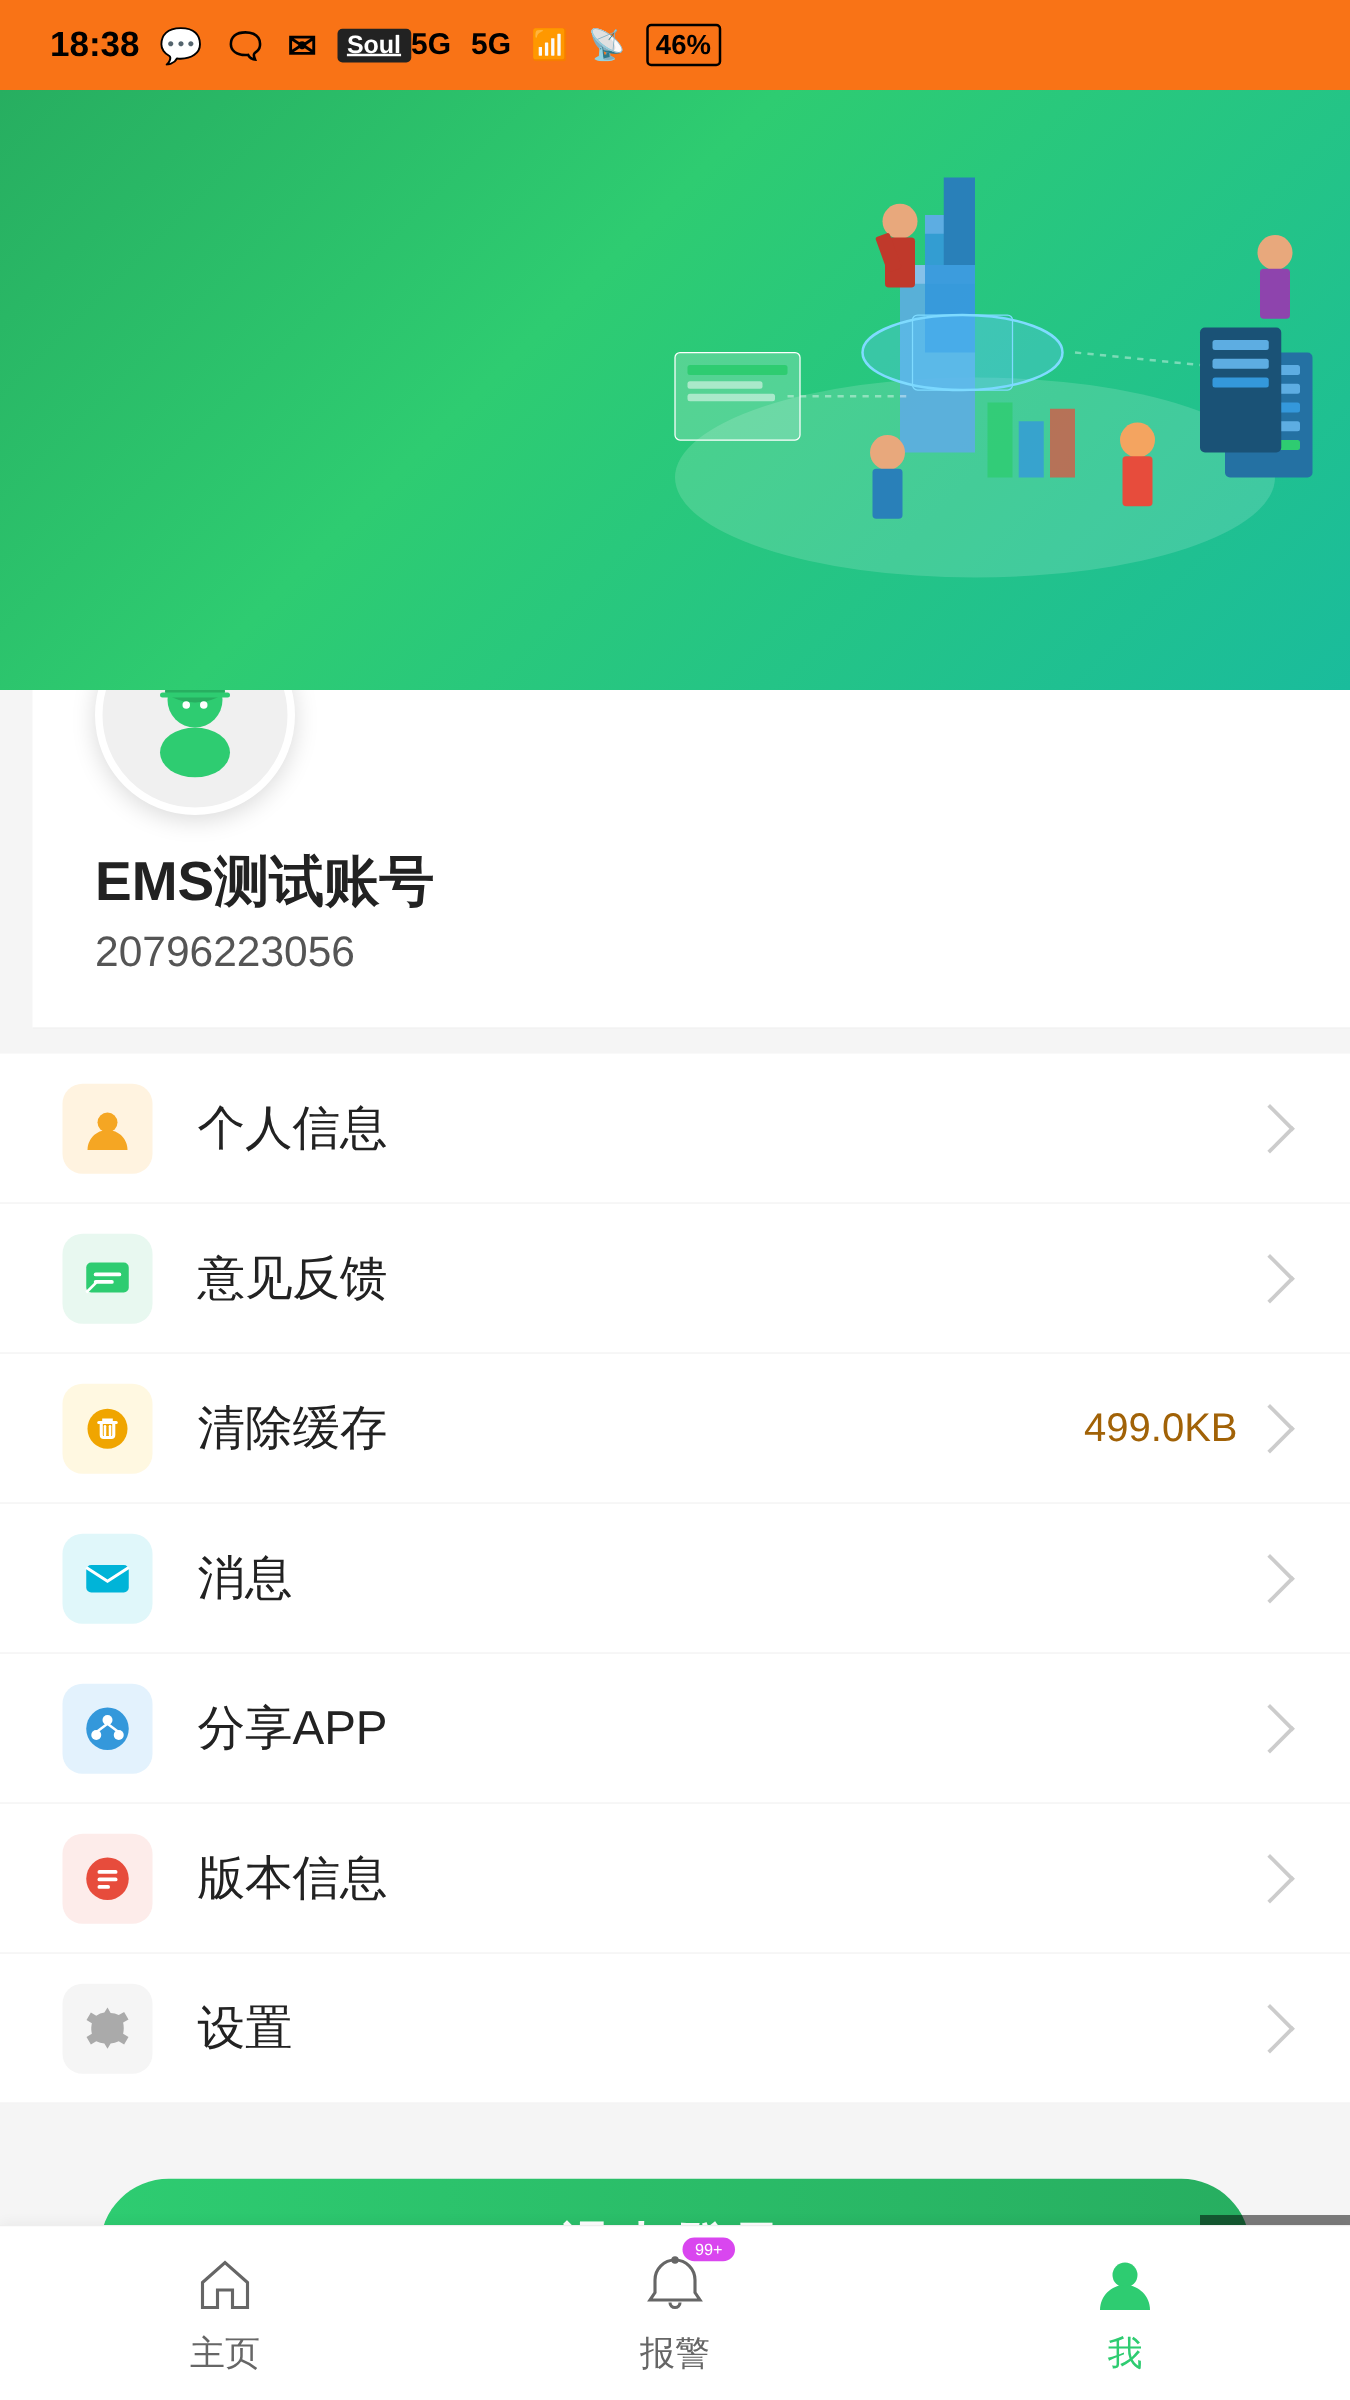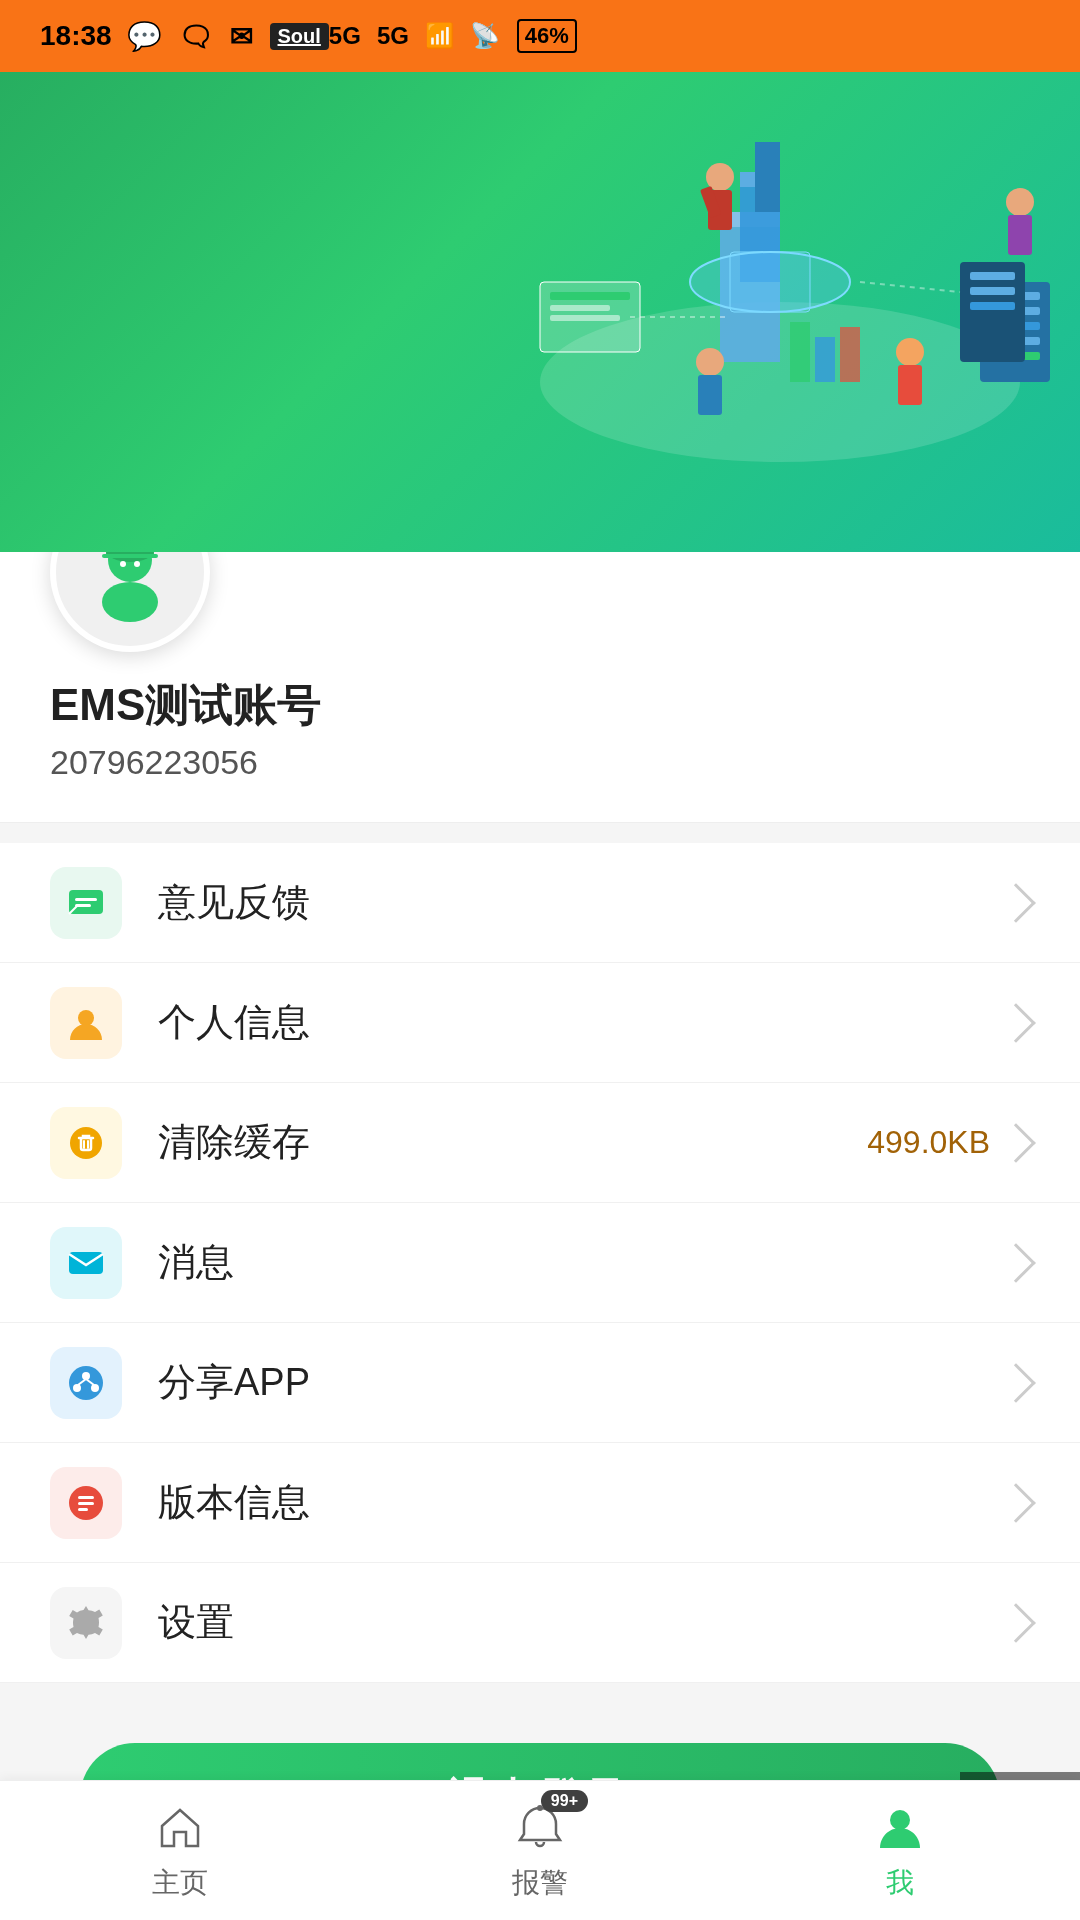--- a/index.html
+++ b/index.html
@@ -54,20 +54,21 @@
     }
 
     
     .profile-section {
       background: #fff;
       padding: 20px 50px 40px 50px;
       display: flex;
       flex-direction: column;
       gap: 8px;
       border-bottom: 1px solid #eee;
+      margin-left: 26px;
     }
 
     .avatar-wrapper {
       width: 160px;
       height: 160px;
       border-radius: 50%;
       background: #f0f0f0;
       border: 6px solid #fff;
       box-shadow: 0 4px 20px rgba(0,0,0,0.15);
       display: flex;
@@ -196,26 +197,26 @@
       font-size: 28px;
       color: #666;
     }
 
     .nav-label.active { color: #2ecc71; }
 
     .badge {
       position: absolute;
       top: -10px;
       right: -20px;
-      background: #404040;
+      background: #d946ef;
       color: #fff;
-      font-size: 16px;
+      font-size: 13px;
       padding: 2px 10px;
       border-radius: 20px;
-      font-weight: bold;
+      font-weight: normal;
       white-space: nowrap;
     }
 
     
     .nav-spacer { height: 160px; }
 
     
     .hero-svg {
       position: absolute;
       top: 10px;
@@ -328,40 +329,40 @@
       <ellipse cx="50" cy="80" rx="28" ry="20" fill="#2ecc71"></ellipse>
     </svg>
   </div>
   <div class="username">EMS测试账号</div>
   <div class="phone">20796223056</div>
 </div>
 
 <div class="menu-list">
 
   <div class="menu-item">
+    <div class="menu-icon" style="background:#fff3e0">
+      <svg viewBox="0 0 42 42" fill="none">
+        <circle cx="21" cy="16" r="8" fill="#f5a623"></circle>
+        <path d="M5 38c0-8.837 7.163-16 16-16s16 7.163 16 16" fill="#f5a623"></path>
+      </svg>
+    </div>
+    <span class="menu-label">个人信息</span>
+    <div class="chevron"></div>
+  </div>
+
+  <div class="menu-item">
     <div class="menu-icon" style="background:#e8f8f0">
       <svg viewBox="0 0 42 42" fill="none">
         <rect x="4" y="8" width="34" height="24" rx="4" fill="#2ecc71"></rect>
         <path d="M4 32l8-8" stroke="#fff" stroke-width="2"></path>
         <rect x="10" y="16" width="22" height="3" rx="1.5" fill="#fff"></rect>
         <rect x="10" y="22" width="16" height="3" rx="1.5" fill="#fff"></rect>
       </svg>
     </div>
     <span class="menu-label">意见反馈</span>
-    <div class="chevron"></div>
-  </div>
-
-  <div class="menu-item">
-    <div class="menu-icon" style="background:#fff3e0">
-      <svg viewBox="0 0 42 42" fill="none">
-        <circle cx="21" cy="16" r="8" fill="#f5a623"></circle>
-        <path d="M5 38c0-8.837 7.163-16 16-16s16 7.163 16 16" fill="#f5a623"></path>
-      </svg>
-    </div>
-    <span class="menu-label">个人信息</span>
     <div class="chevron"></div>
   </div>
 
   <div class="menu-item">
     <div class="menu-icon" style="background:#fff8e1">
       <svg viewBox="0 0 42 42" fill="none">
         <circle cx="21" cy="21" r="16" fill="#f0a500"></circle>
         <path d="M14 16h14M16 16v10a2 2 0 002 2h6a2 2 0 002-2V16M18 16v-2h6v2" stroke="#fff" stroke-width="2.5" stroke-linecap="round"></path>
         <line x1="19" y1="19" x2="19" y2="26" stroke="#fff" stroke-width="2" stroke-linecap="round"></line>
         <line x1="23" y1="19" x2="23" y2="26" stroke="#fff" stroke-width="2" stroke-linecap="round"></line>

